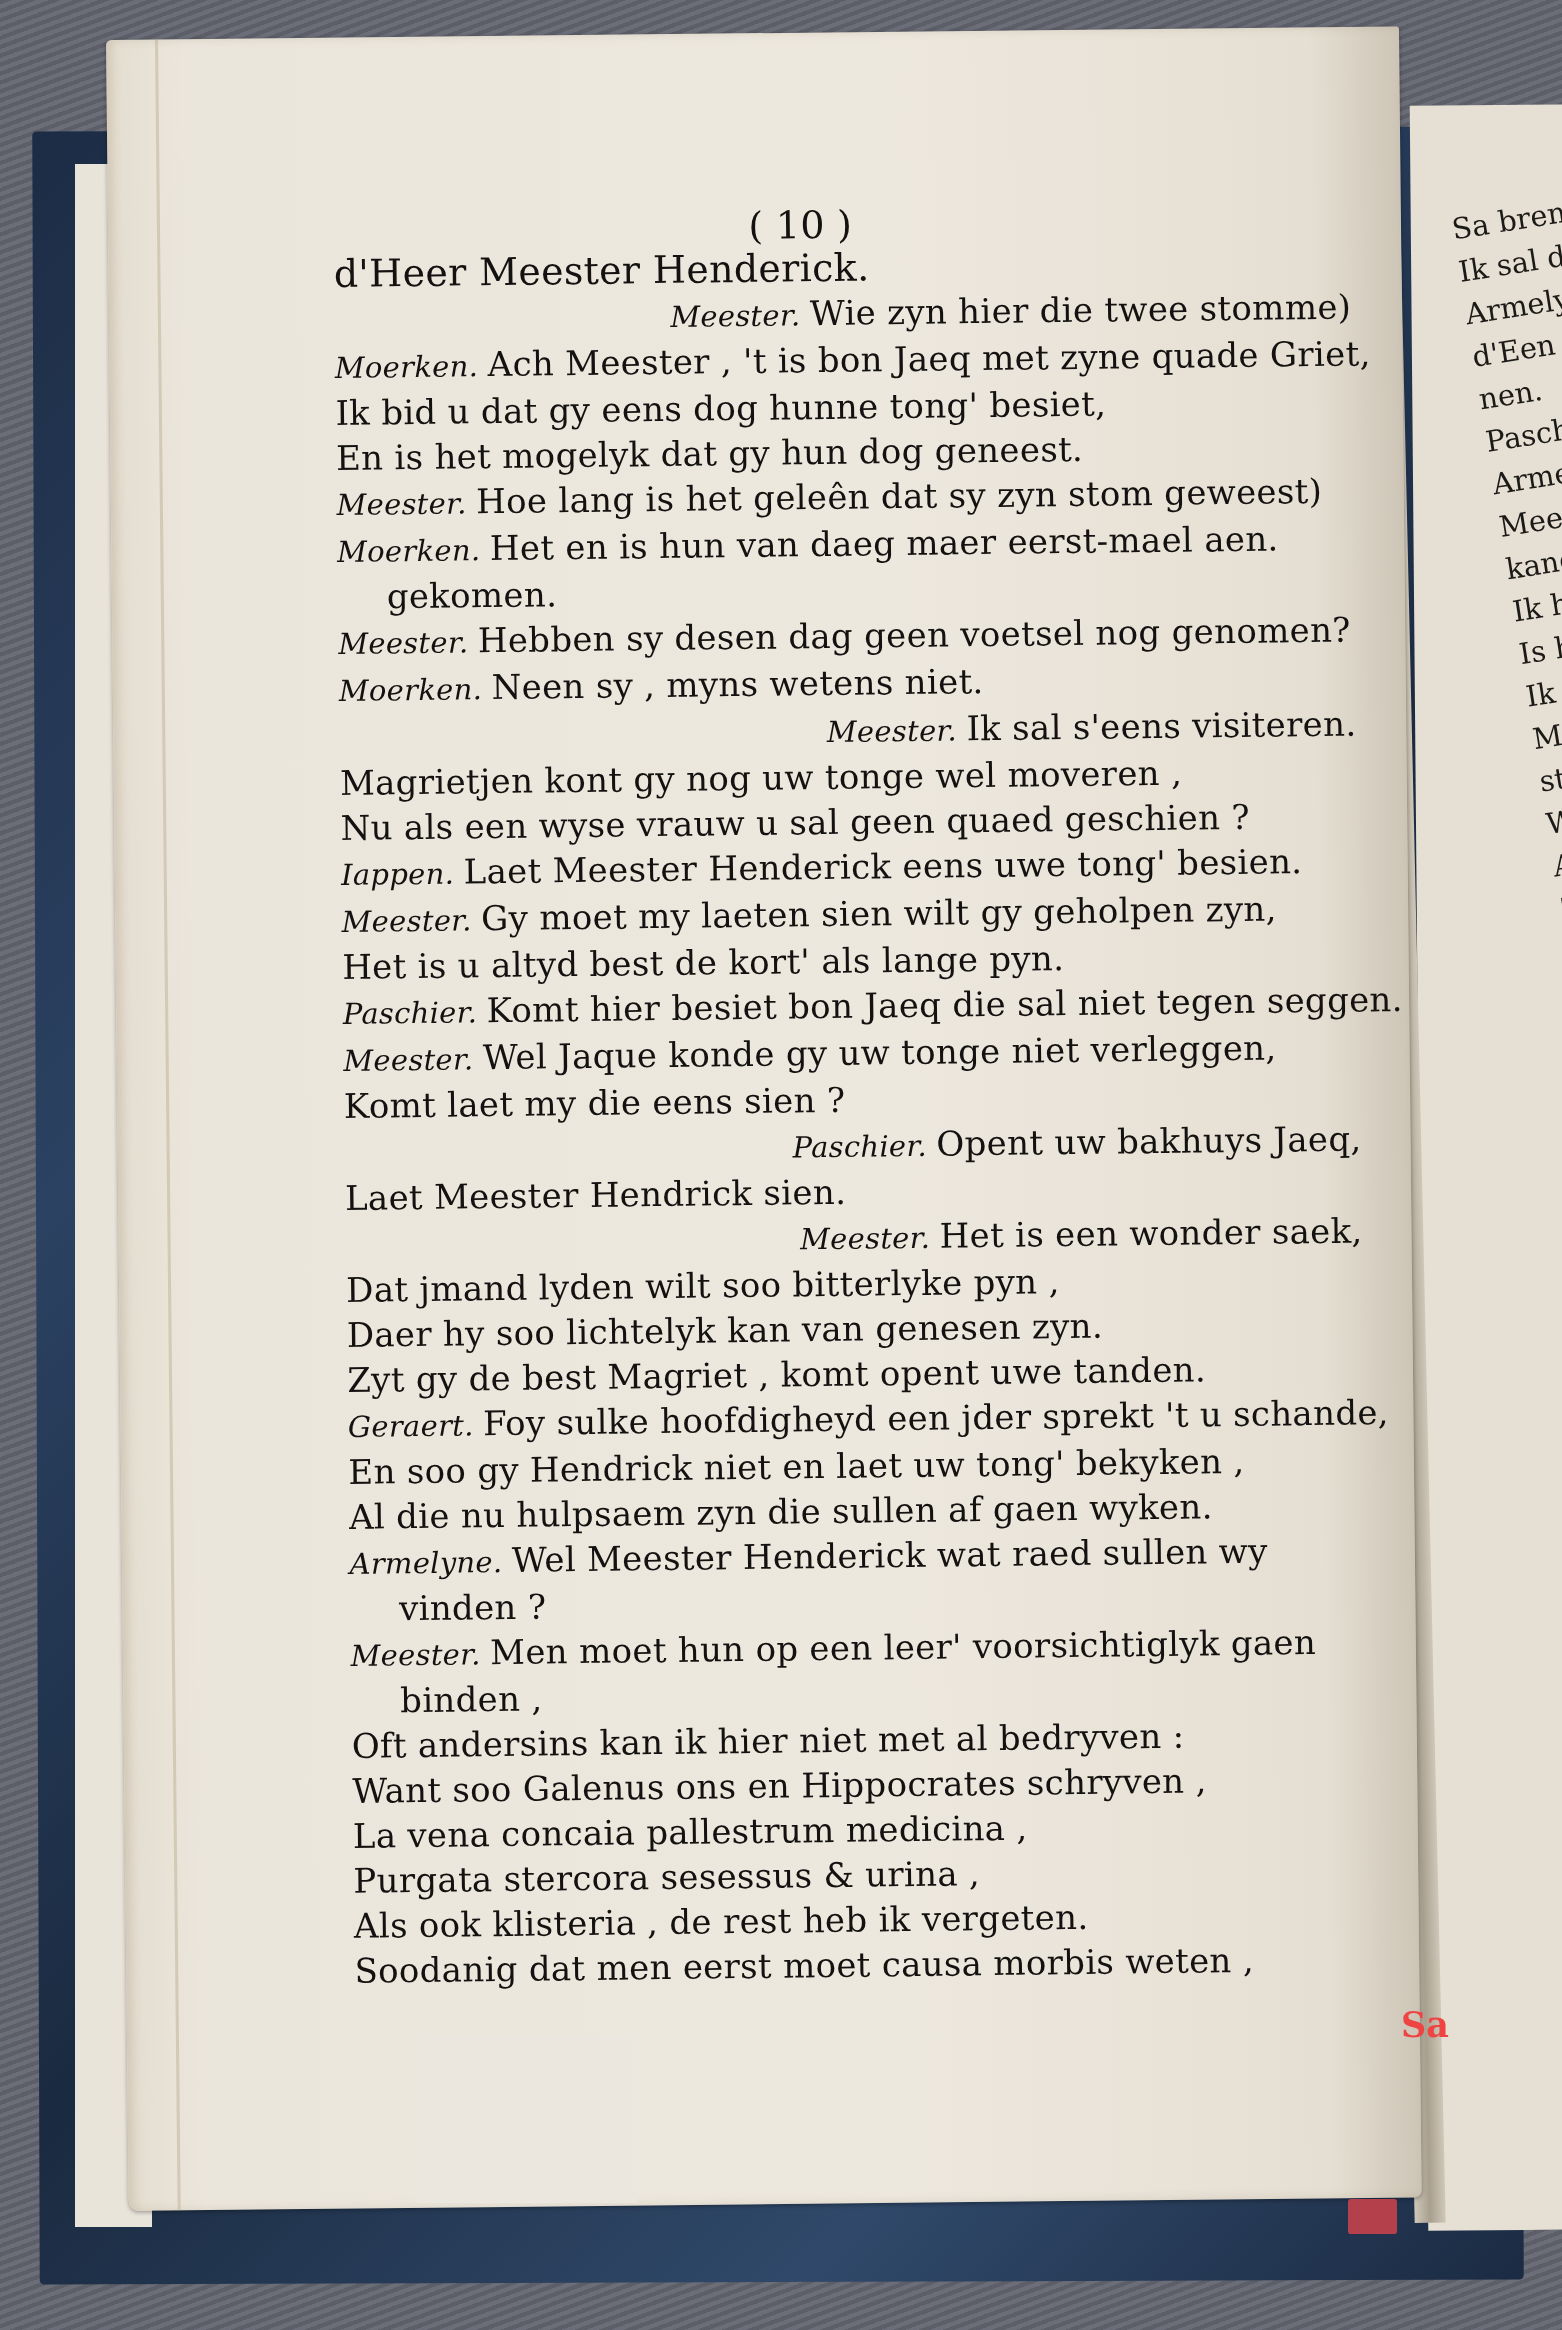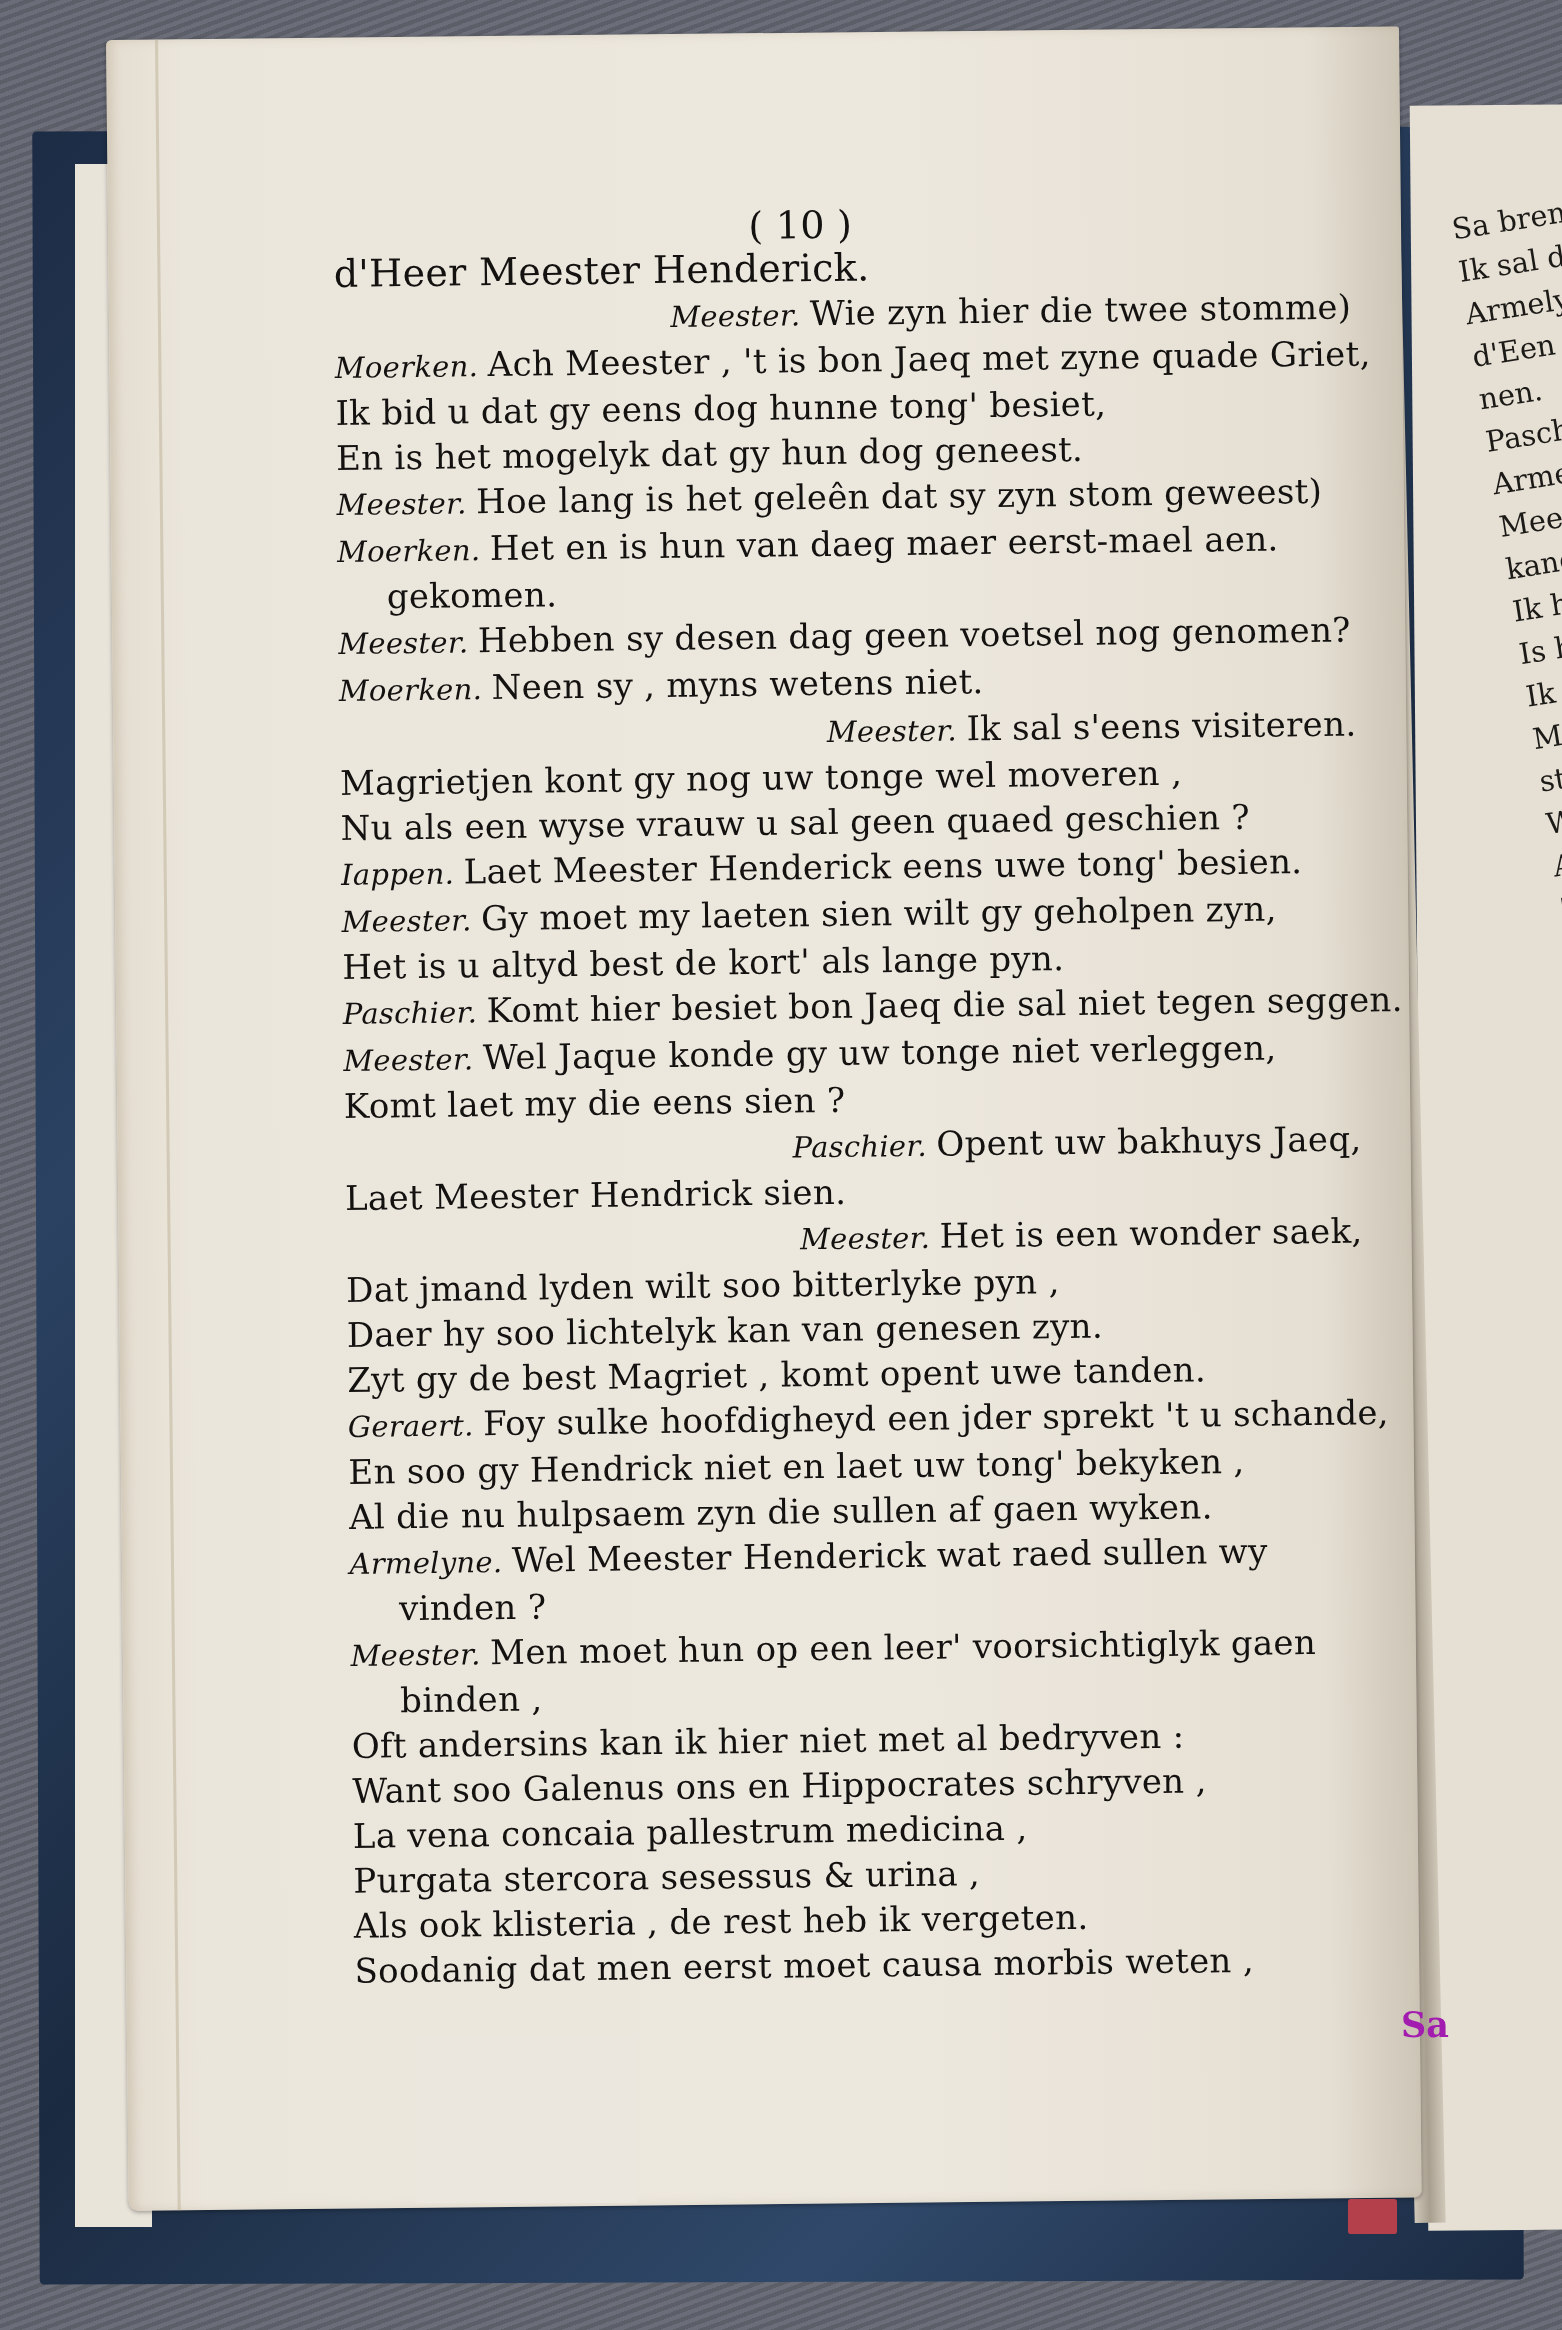--- a/index.html
+++ b/index.html
@@ -70,21 +70,21 @@
   .folio {
     text-align: center; font-size: 38px; margin-left: -174px; height: 43px;
   }
   .line { white-space: nowrap; }
   .line.indent-right { text-align: right; padding-right: 91px; }
   .line.indent-cont { padding-left: 49px; }
   .heading { font-size: 38px; }
   .speaker { font-style: italic; font-size: 29px; }
   .catchword {
     position: absolute; left: 1401px; top: 2004px;
-    font-size: 35px; color: #a21caf; font-weight: bold;
+    font-size: 35px; color: #ef4444; font-weight: bold;
   }
   
   .rp-text {
     position: absolute; left: 1449px; top: 209px;
     font-size: 29px; line-height: 43px; color: #1c1a17;
     transform: rotate(-9deg); transform-origin: top left;
   }
   .rp-text .line { white-space: nowrap; }
 </style>
 </head>

